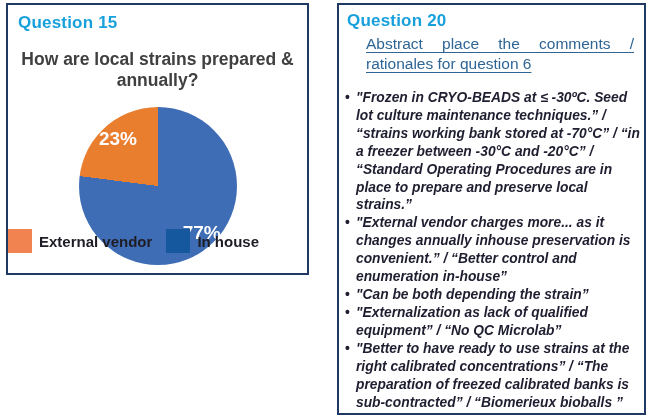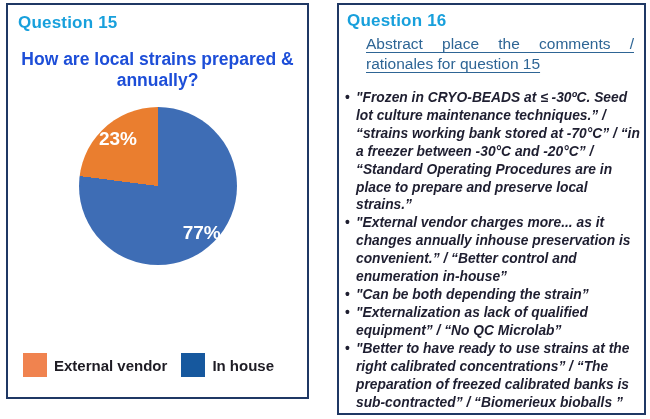--- a/index.html
+++ b/index.html
@@ -9,36 +9,36 @@
     font-family: "Liberation Sans", sans-serif;
     position: relative;
     overflow: hidden;
   }
   .panel {
     position: absolute;
     background: #ffffff;
     border: 2px solid #1F3864;
     box-sizing: border-box;
   }
-  .panel-left  { left: 6px;   top: 3px; width: 303px; height: 396px; }
+  .panel-left  { left: 6px;   top: 3px; width: 303px; height: 272px; }
   .panel-right { left: 337px; top: 3px; width: 309px; height: 412px; }
 
   .panel-header {
     color: #18A0DC;
     font-weight: bold;
     font-size: 17px;
     letter-spacing: 0.2px;
   }
   .panel-left  .panel-header { margin: 8px 0 0 10px; }
   .panel-right .panel-header { margin: 6px 0 0 8px; }
 
   .question-title {
     margin: 16px 10px 0;
     text-align: center;
-    color: #1d4ed8;
+    color: #404040;
     font-weight: bold;
     font-size: 17.5px;
     line-height: 1.2;
   }
 
   .pie-wrap {
     position: relative;
     width: 158px; height: 158px;
     margin: 16px auto 0;
   }
@@ -49,24 +49,23 @@
     font-weight: bold;
     font-size: 19px;
     transform: translate(-50%, -50%);
     white-space: nowrap;
   }
   .pie-label-0 { left: 25%; top: 20%; }
   .pie-label-1 { left: 78%; top: 80%; }
 
   .legend {
     position: absolute;
-    left: 7px; bottom: 20px;
+    left: 0; bottom: 20px;
     display: flex;
     align-items: center;
-    padding-left: 8px;
   }
   .legend-item { display: flex; align-items: center; }
   .legend-item + .legend-item { margin-left: 14px; }
   .legend-swatch { width: 24px; height: 24px; margin-right: 7px; }
   .legend-label {
     font-size: 15px;
     font-weight: 600;
     color: #1E1C24;
     white-space: nowrap;
   }
@@ -124,24 +123,24 @@
         <span class="legend-label">External vendor</span>
       </div>
       <div class="legend-item">
         <span class="legend-swatch" style="background: rgb(22, 88, 158);"></span>
         <span class="legend-label">In house</span>
       </div>
     </div>
 </div>
 
 <div class="panel panel-right">
-  <div class="panel-header">Question 16</div>
+  <div class="panel-header">Question 20</div>
   <div class="subtitle">
     <div class="subtitle-line subtitle-line1">Abstract place the comments /</div>
-    <div class="subtitle-line">rationales for question 15</div>
+    <div class="subtitle-line">rationales for question 6</div>
   </div>
   <ul class="comments">
       <li>"Frozen in CRYO-BEADS at ≤ -30ºC.  Seed lot culture maintenance techniques.” / “strains working bank stored at -70°C” / “in a freezer between -30°C and -20°C” / “Standard Operating Procedures are in place to prepare and preserve local strains.”</li>
       <li>"External vendor charges more... as it changes annually inhouse preservation is convenient.” / “Better control and enumeration in-house”</li>
       <li>"Can be both depending the strain”</li>
       <li>"Externalization as lack of qualified equipment” / “No QC Microlab”</li>
       <li>"Better to have ready to use strains at the right calibrated concentrations” / “The preparation of freezed calibrated banks is sub-contracted” / “Biomerieux bioballs ”</li>
     </ul>
 </div>
 

